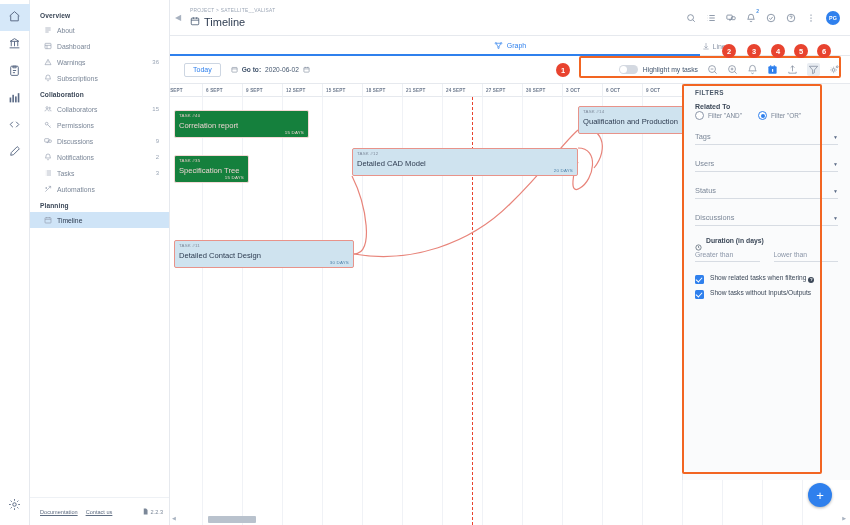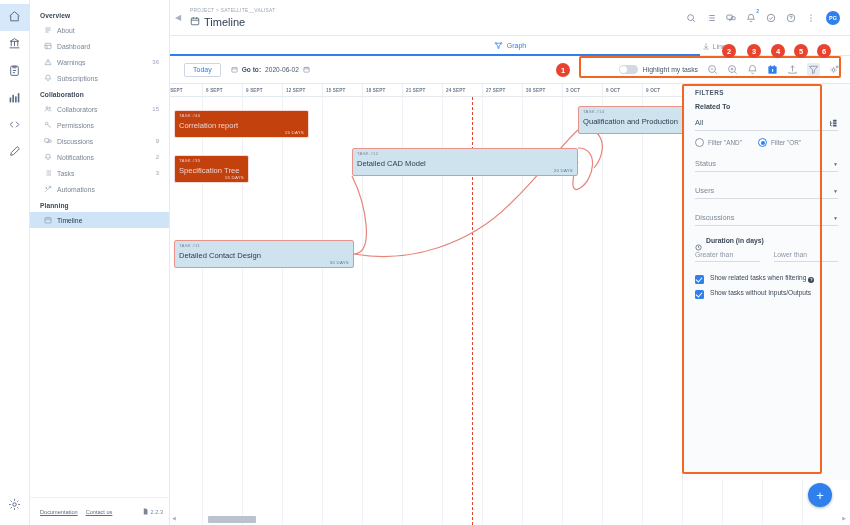--- a/index.html
+++ b/index.html
@@ -213,21 +213,21 @@
   .today-line {
     position: absolute; top: 13px; bottom: 0; width: 0;
     border-left: 1.5px dashed #e8432f;
     z-index: 5;
   }
   .bar {
     position: absolute; height: 28px; border-radius: 2px;
     border: 1px solid #e8938a; background: #cfe3ef;
     z-index: 8;
   }
-  .bar.faded { background: #c2410c; border-color: #f5d9d7; }
+  .bar.faded { background: #15803d; border-color: #f5d9d7; }
   .bar-id {
     position: absolute; left: 4px; top: 2px;
     font-size: 4.4px; color: #7b8798; letter-spacing: .2px;
   }
   .bar.faded .bar-id { color: #e7c8c6; }
   .bar-title {
     position: absolute; left: 4px; top: 10px;
     font-size: 7.6px; color: #2d3b50; white-space: nowrap;
   }
   .bar.faded .bar-title { color: #ecd3d1; }
@@ -760,49 +760,42 @@
         <div class="hscroll-arrow" style="left:2px">◀</div>
         <div class="hscroll-thumb"></div>
         <div class="hscroll-arrow" style="right:4px">▶</div>
       </div>
     </div>
 
     <div class="filters">
       <div class="filters-title">FILTERS</div>
 
       <div class="f-label">Related To</div>
-      <div class="f-field">
-        <span class="fv dark">All</span>
-        <span class="f-tree">
-          <svg viewBox="0 0 24 24" fill="none" stroke="currentColor" stroke-width="2">
-              <path d="M4 5v13h5M4 11h5"></path>
-              <rect x="11" y="2" width="9" height="5" fill="currentColor" stroke="none"></rect>
-              <rect x="11" y="9" width="9" height="4" fill="currentColor" stroke="none"></rect>
-              <rect x="11" y="15" width="9" height="5" fill="currentColor" stroke="none"></rect>
-            </svg>
-        </span>
-      </div>
 
       <div class="radios">
         <div class="radio">
           <span class="rdot"></span>
           <span>Filter "AND"</span>
         </div>
         <div class="radio">
           <span class="rdot on"></span>
           <span>Filter "OR"</span>
         </div>
       </div>
 
       <div class="f-field">
-        <span class="fv">Status</span>
+        <span class="fv">Tags</span>
         <span class="f-caret">▼</span>
       </div>
       <div class="f-field">
         <span class="fv">Users</span>
+        <span class="f-caret">▼</span>
+      </div>
+      <div class="f-field">
+        <span class="fv">Status</span>
         <span class="f-caret">▼</span>
       </div>
       <div class="f-field">
         <span class="fv">Discussions</span>
         <span class="f-caret">▼</span>
       </div>
 
       <div class="dur-head">
         <span class="dh-icon">
           <svg viewBox="0 0 24 24" fill="none" stroke="currentColor" stroke-width="2.4">

